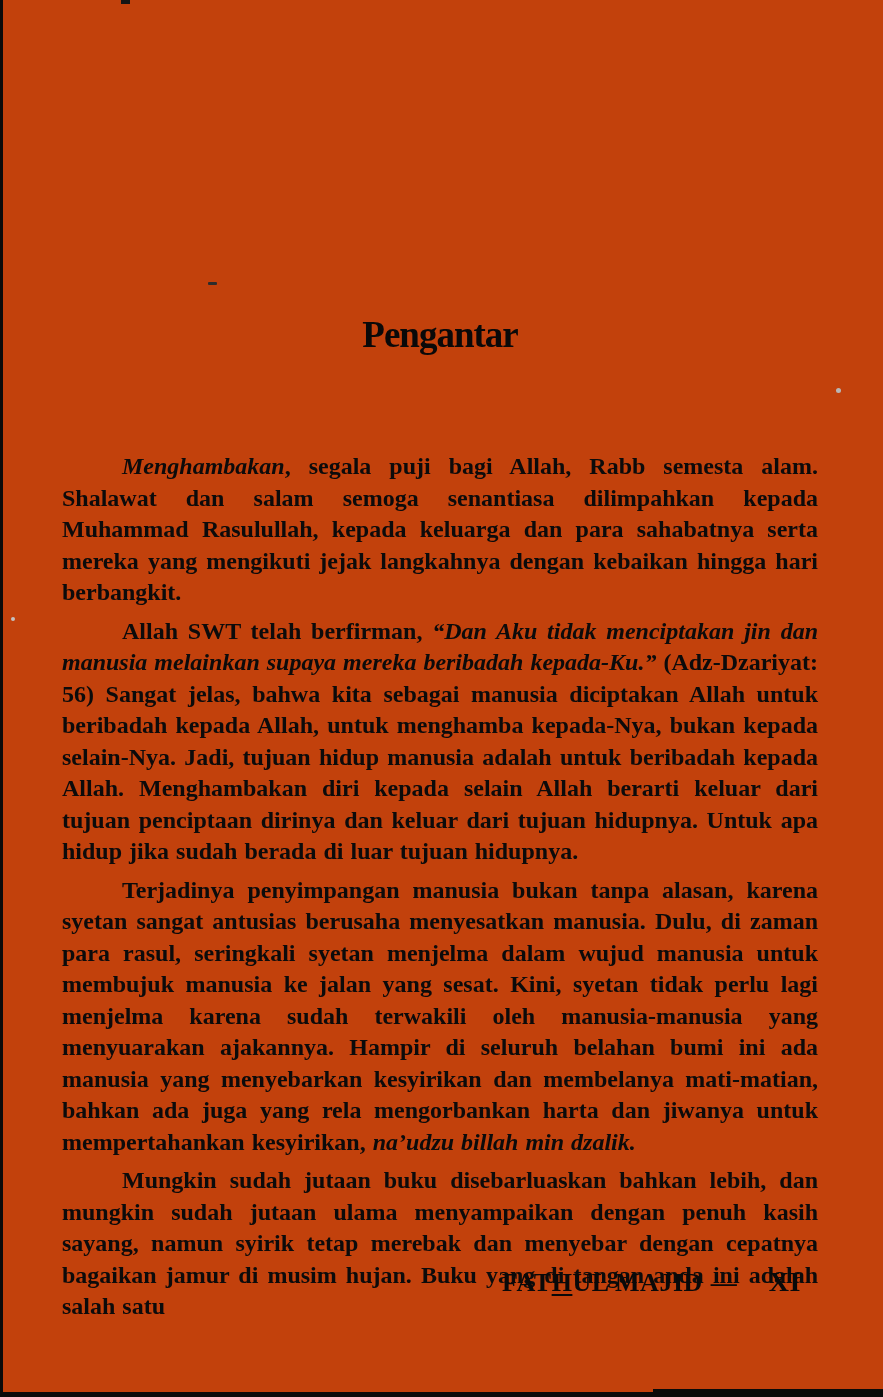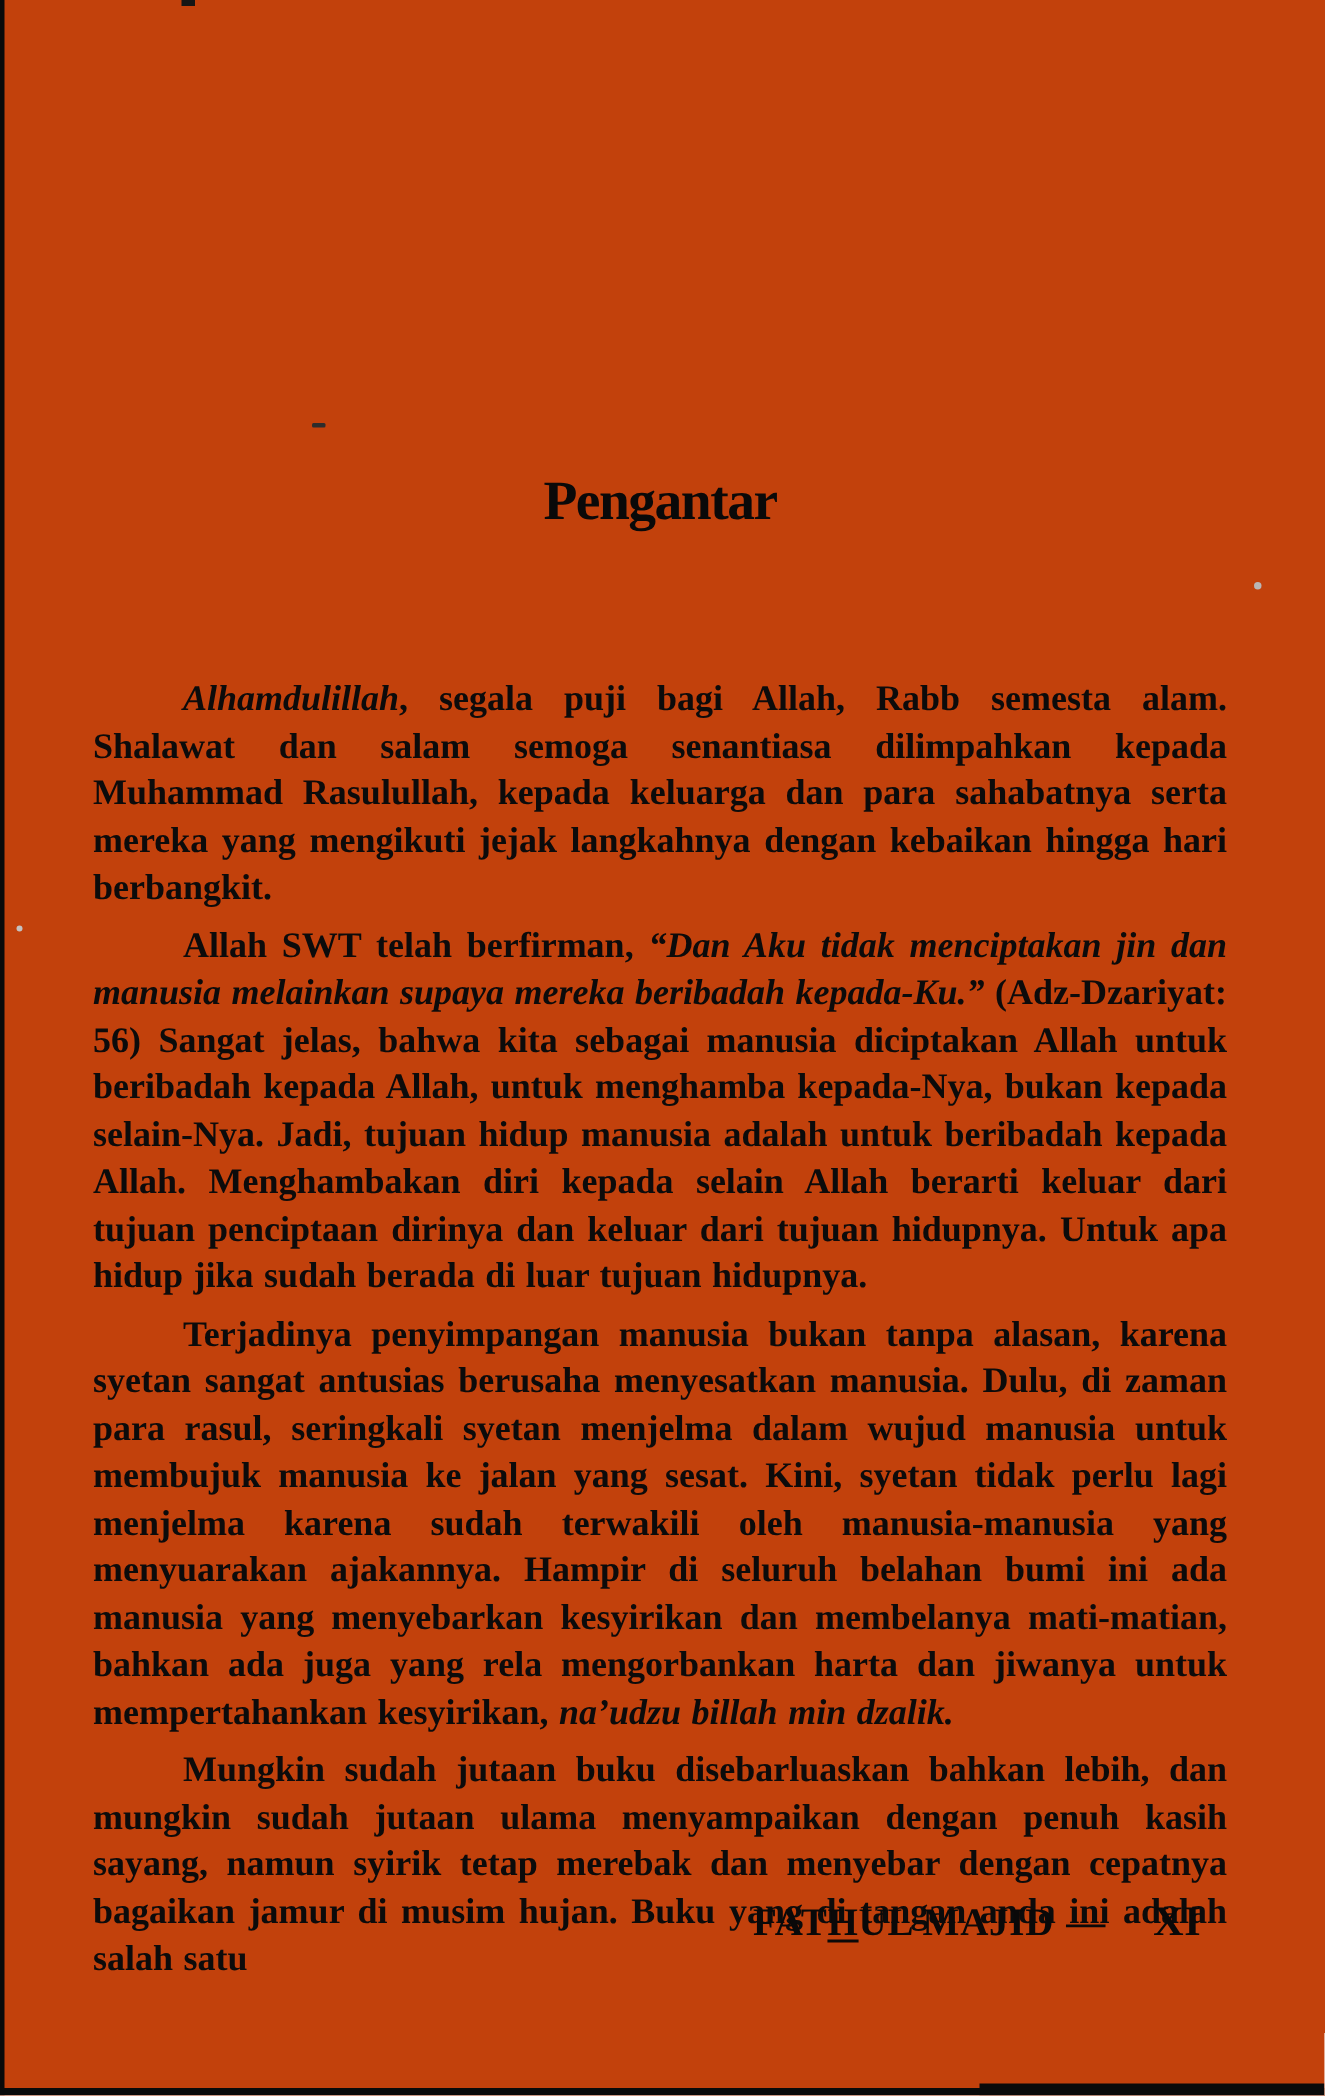--- a/index.html
+++ b/index.html
@@ -89,21 +89,21 @@
   <div class="edge-bottom"></div>
   <div class="edge-bottom-right"></div>
   <div class="edge-top-tick"></div>
   <div class="artifact-dash"></div>
   <div class="artifact-dot-right"></div>
   <div class="artifact-dot-left"></div>
 
   <h1 class="title">Pengantar</h1>
 
   <div class="body-text">
-      <p><span class="it">Alhamdulillah</span><span>, segala puji bagi Allah, Rabb semesta alam. Shalawat dan salam semoga senantiasa dilimpahkan kepada Muhammad Rasulullah, kepada keluarga dan para sahabatnya serta mereka yang mengikuti jejak langkahnya dengan kebaikan hingga hari berbangkit.</span></p>
+      <p><span class="it">Menghambakan</span><span>, segala puji bagi Allah, Rabb semesta alam. Shalawat dan salam semoga senantiasa dilimpahkan kepada Muhammad Rasulullah, kepada keluarga dan para sahabatnya serta mereka yang mengikuti jejak langkahnya dengan kebaikan hingga hari berbangkit.</span></p>
       <p><span>Allah SWT telah berfirman, </span><span class="it">“Dan Aku tidak menciptakan jin dan manusia melainkan supaya mereka beribadah kepada-Ku.”</span><span> (Adz-Dzariyat: 56) Sangat jelas, bahwa kita sebagai manusia diciptakan Allah untuk beribadah kepada Allah, untuk menghamba kepada-Nya, bukan kepada selain-Nya. Jadi, tujuan hidup manusia adalah untuk beribadah kepada Allah. Menghambakan diri kepada selain Allah berarti keluar dari tujuan penciptaan dirinya dan keluar dari tujuan hidupnya. Untuk apa hidup jika sudah berada di luar tujuan hidupnya.</span></p>
       <p><span>Terjadinya penyimpangan manusia bukan tanpa alasan, karena syetan sangat antusias berusaha menyesatkan manusia. Dulu, di zaman para rasul, seringkali syetan menjelma dalam wujud manusia untuk membujuk manusia ke jalan yang sesat. Kini, syetan tidak perlu lagi menjelma karena sudah terwakili oleh manusia-manusia yang menyuarakan ajakannya. Hampir di seluruh belahan bumi ini ada manusia yang menyebarkan kesyirikan dan membelanya mati-matian, bahkan ada juga yang rela mengorbankan harta dan jiwanya untuk mempertahankan kesyirikan, </span><span class="it">na’udzu billah min dzalik.</span></p>
       <p><span>Mungkin sudah jutaan buku disebarluaskan bahkan lebih, dan mungkin sudah jutaan ulama menyampaikan dengan penuh kasih sayang, namun syirik tetap merebak dan menyebar dengan cepatnya bagaikan jamur di musim hujan. Buku yang di tangan anda ini adalah salah satu</span></p>
     </div>
 
   <div class="footer">
     <span><span>FAT</span><span class="ul">H</span><span>UL MAJID</span></span><span class="dash">—</span><span class="pagenum">XI</span>
   </div>
 
 </div>

